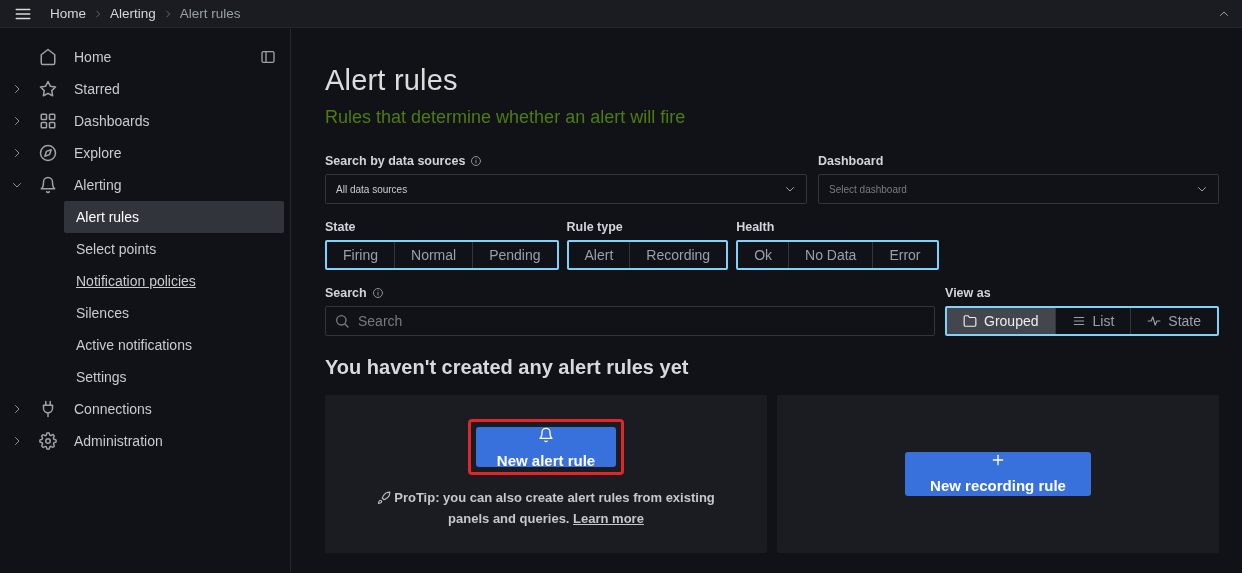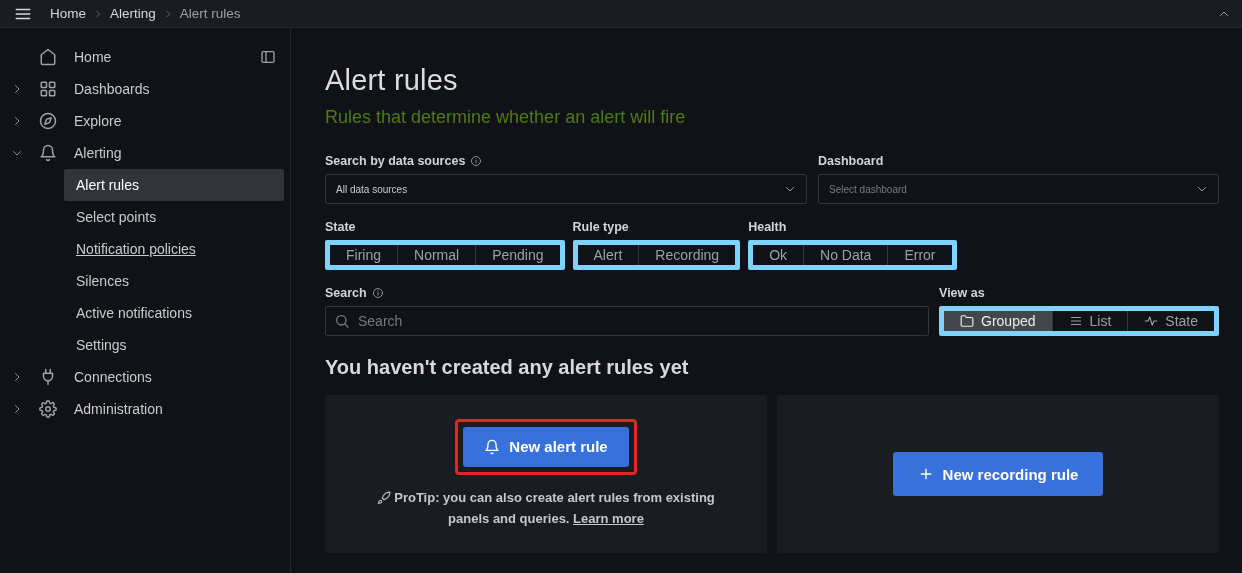--- a/index.html
+++ b/index.html
@@ -57,21 +57,21 @@
   .f-dashboard { flex: 1; }
   .selectbox {
     height: 30px; border: 1px solid #32353c; border-radius: 2px; background: #111217;
     display: flex; align-items: center; justify-content: space-between; padding: 0 10px; cursor: pointer;
   }
   .selectbox .value { color: #c9ccd2; font-size: 10px; }
   .selectbox .placeholder { color: #767b83; }
   .selectbox .caret { color: #9aa0a8; display: flex; }
 
   .filters-row2 { display: flex; gap: 8px; margin-bottom: 16px; }
-  .seg-group { display: inline-flex; border: 5px solid #7dd3fc; border-radius: 2px; height: 30px; overflow: hidden; }
+  .seg-group { display: inline-flex; border: 2px solid #7dd3fc; border-radius: 2px; height: 30px; overflow: hidden; }
   .seg-opt { display: flex; align-items: center; gap: 7px; padding: 0 16px; color: #9aa0a8; font-size: 14px; border-left: 1px solid #32353c; cursor: pointer; background: transparent; white-space: nowrap; }
   .seg-opt:first-child { border-left: none; }
   .seg-opt.selected { background: #43464d; color: #eceded; }
 
   .filters-row3 { display: flex; gap: 10px; margin-bottom: 20px; align-items: flex-end; }
   .f-search { flex: 1; position: relative; }
   .search-wrap { position: relative; }
   .search-input {
     width: 100%; height: 30px; background: #111217; border: 1px solid #32353c; border-radius: 2px;
     color: #c9ccd2; font-size: 14px; font-family: "Liberation Sans", sans-serif; padding: 0 10px 0 32px; outline: none;
@@ -80,21 +80,21 @@
   .search-icon { position: absolute; left: 9px; top: 7px; color: #767b83; pointer-events: none; }
 
   .empty-message { font-size: 20px; font-weight: 600; color: #d7d9dc; margin: 0 0 16px 0; }
 
   .cards { display: flex; gap: 10px; height: 158px; }
   .card { flex: 1; background: #1a1c22; border-radius: 2px; display: flex; flex-direction: column; align-items: center; justify-content: center; }
   .annotation-box { border: 3px solid #e02626; border-radius: 4px; padding: 5px; margin-bottom: 12px; }
   .btn-primary {
     display: inline-flex; align-items: center; gap: 9px; background: #3871dc; color: #ffffff;
     border: none; border-radius: 3px; height: 40px; padding: 0 21px; font-size: 15px; font-weight: 600;
-    font-family: "Liberation Sans", sans-serif; cursor: pointer; white-space: nowrap;
+    font-family: "Liberation Sans", sans-serif; cursor: pointer; white-space: nowrap; flex-direction: column;
   }
   .btn-recording { height: 44px; padding: 0 25px; }
   .protip { width: 372px; text-align: center; font-size: 13px; color: #c4c7cc; line-height: 1.65; margin: 0; font-weight: bold; }
   .protip-icon { display: inline-block; vertical-align: -3px; color: #b8bcc2; margin-right: 3px; }
   .learn-more { color: #c4c7cc; text-decoration: underline; cursor: pointer; }
 </style>
 </head>
 <body>
 
 <header class="topbar">
@@ -140,20 +140,33 @@
       </span>
       <span class="nav-label">Home</span>
       <span class="dock-btn">
         <svg class="ic i16" viewBox="0 0 24 24">
             <rect x="3" y="4" width="18" height="16" rx="2"></rect>
             <line x1="9" y1="4" x2="9" y2="20"></line>
           </svg>
       </span>
     </div>
 
+    <div class="nav-row">
+      <span class="chev">
+          <svg class="ic i12" viewBox="0 0 24 24">
+            <polyline points="9 5 16 12 9 19"></polyline>
+          </svg>
+        </span>
+      <span class="nav-icon">
+        <svg class="ic i18" viewBox="0 0 24 24">
+            <polygon points="12 2 15.09 8.26 22 9.27 17 14.14 18.18 21.02 12 17.77 5.82 21.02 7 14.14 2 9.27 8.91 8.26 12 2"></polygon>
+          </svg>
+      </span>
+      <span class="nav-label">Starred</span>
+    </div>
 
     <div class="nav-row">
       <span class="chev">
           <svg class="ic i12" viewBox="0 0 24 24">
             <polyline points="9 5 16 12 9 19"></polyline>
           </svg>
         </span>
       <span class="nav-icon">
         <svg class="ic i18" viewBox="0 0 24 24">
             <rect x="3" y="3" width="7" height="7" rx="1"></rect>

